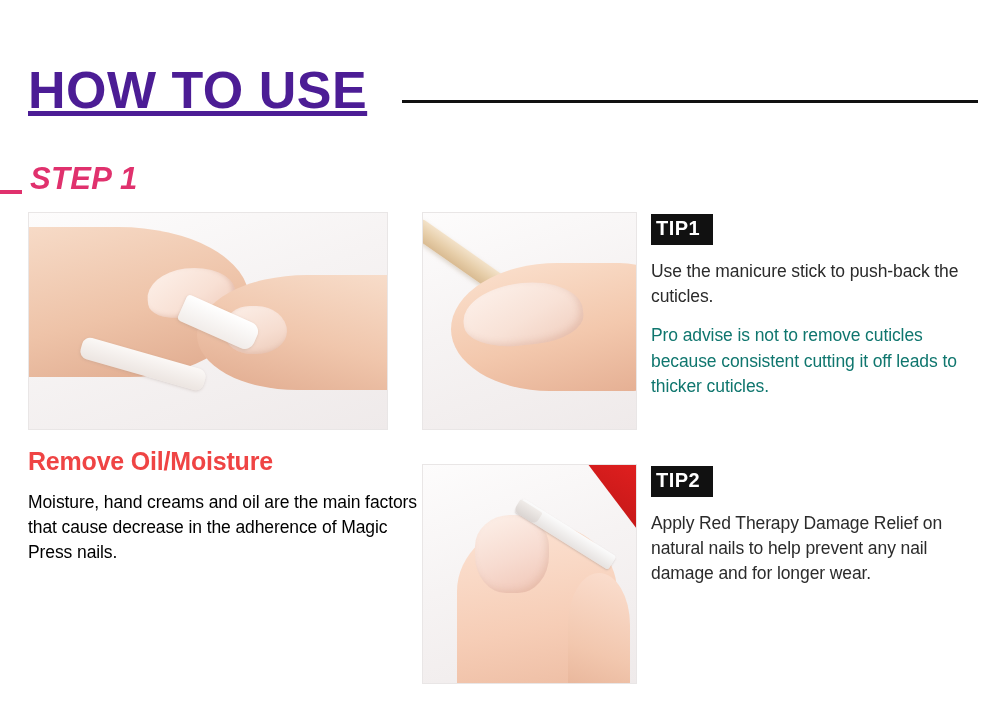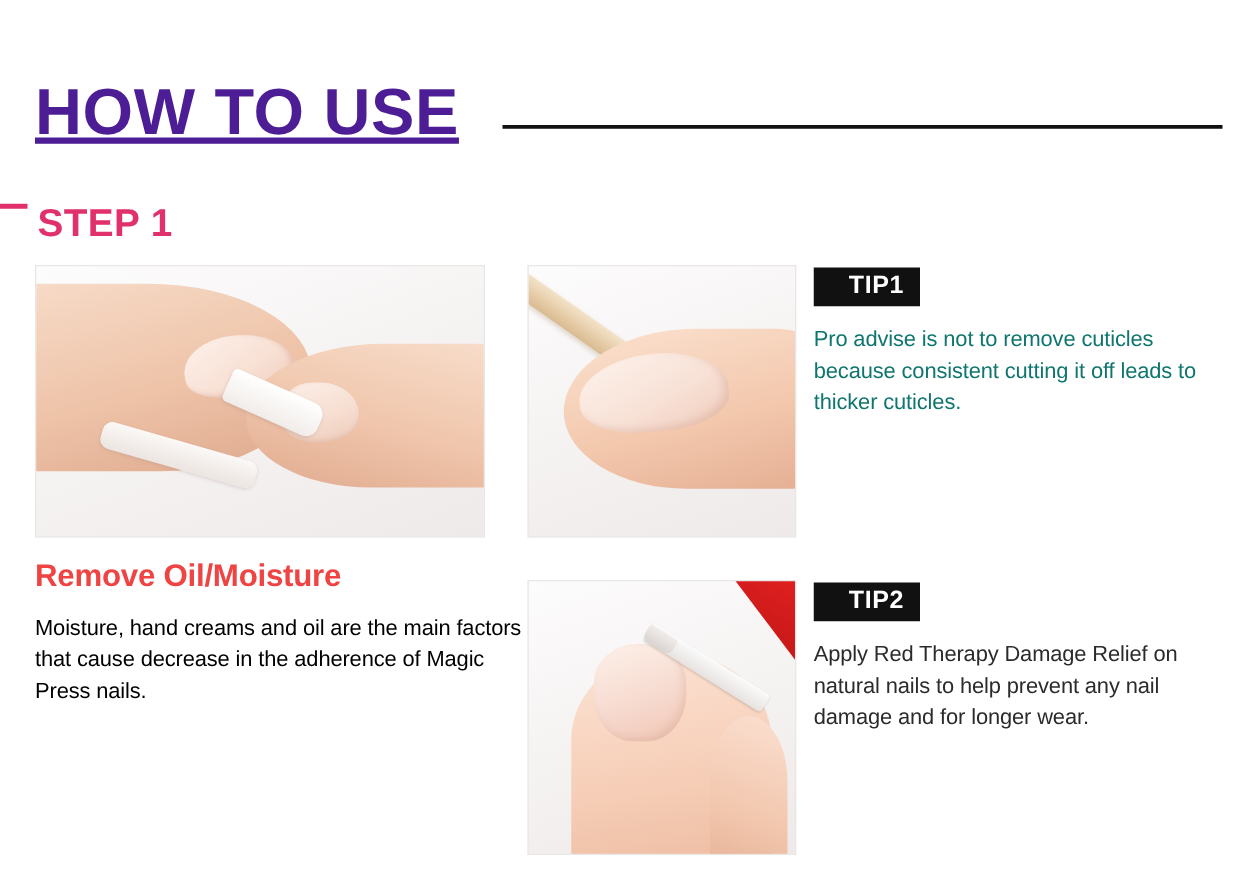--- a/index.html
+++ b/index.html
@@ -37,21 +37,22 @@
     height: 3px;
     background: #111111;
   }
 
   
   .step-row {
     position: absolute;
     left: 0px;
     top: 163px;
     display: flex;
-    align-items: flex-start;
+    align-items: flex-end;
+    font-style: italic;
   }
   .step-dash {
     width: 22px;
     height: 4px;
     background: #E0316D;
     margin-right: 8px;
   }
   .step-label {
     font-size: 31px;
     font-weight: 700;
@@ -241,21 +242,21 @@
   #tip-1 { left: 651px; top: 214px; }
   #tip-2 { left: 651px; top: 466px; }
 
   .tip-badge {
     display: inline-block;
     background: #111111;
     color: #ffffff;
     font-size: 20px;
     font-weight: 700;
     letter-spacing: 0.5px;
-    padding: 4px 13px 6px 28px;
+    padding: 4px 13px 6px 5px;
     line-height: 1.05;
   }
   .tip-main {
     font-size: 17.5px;
     color: #2b2b2b;
     line-height: 1.44;
     margin: 14px 0 0 0;
     letter-spacing: -0.1px;
   }
   .tip-sub {
@@ -304,19 +305,20 @@
   <div class="p3-brush-tip"></div>
 </div>
 
 <div class="block-left">
   <h2 class="headline">Remove Oil/Moisture</h2>
   <p class="body-gray">Moisture, hand creams and oil are the main factors that cause decrease in the adherence of  Magic Press nails.</p>
 </div>
 
 <div class="tip-block" id="tip-1">
   <span class="tip-badge">TIP1</span>
+  <p class="tip-main">Use the manicure stick to push-back the cuticles.</p>
   <p class="tip-sub">Pro advise is not to remove cuticles because consistent cutting it off leads to thicker cuticles.</p>
 </div>
 
 <div class="tip-block" id="tip-2">
   <span class="tip-badge">TIP2</span>
   <p class="tip-main">Apply Red Therapy Damage Relief on natural nails to help prevent any nail damage and for longer wear.</p>
 </div>
 
 </body></html>

